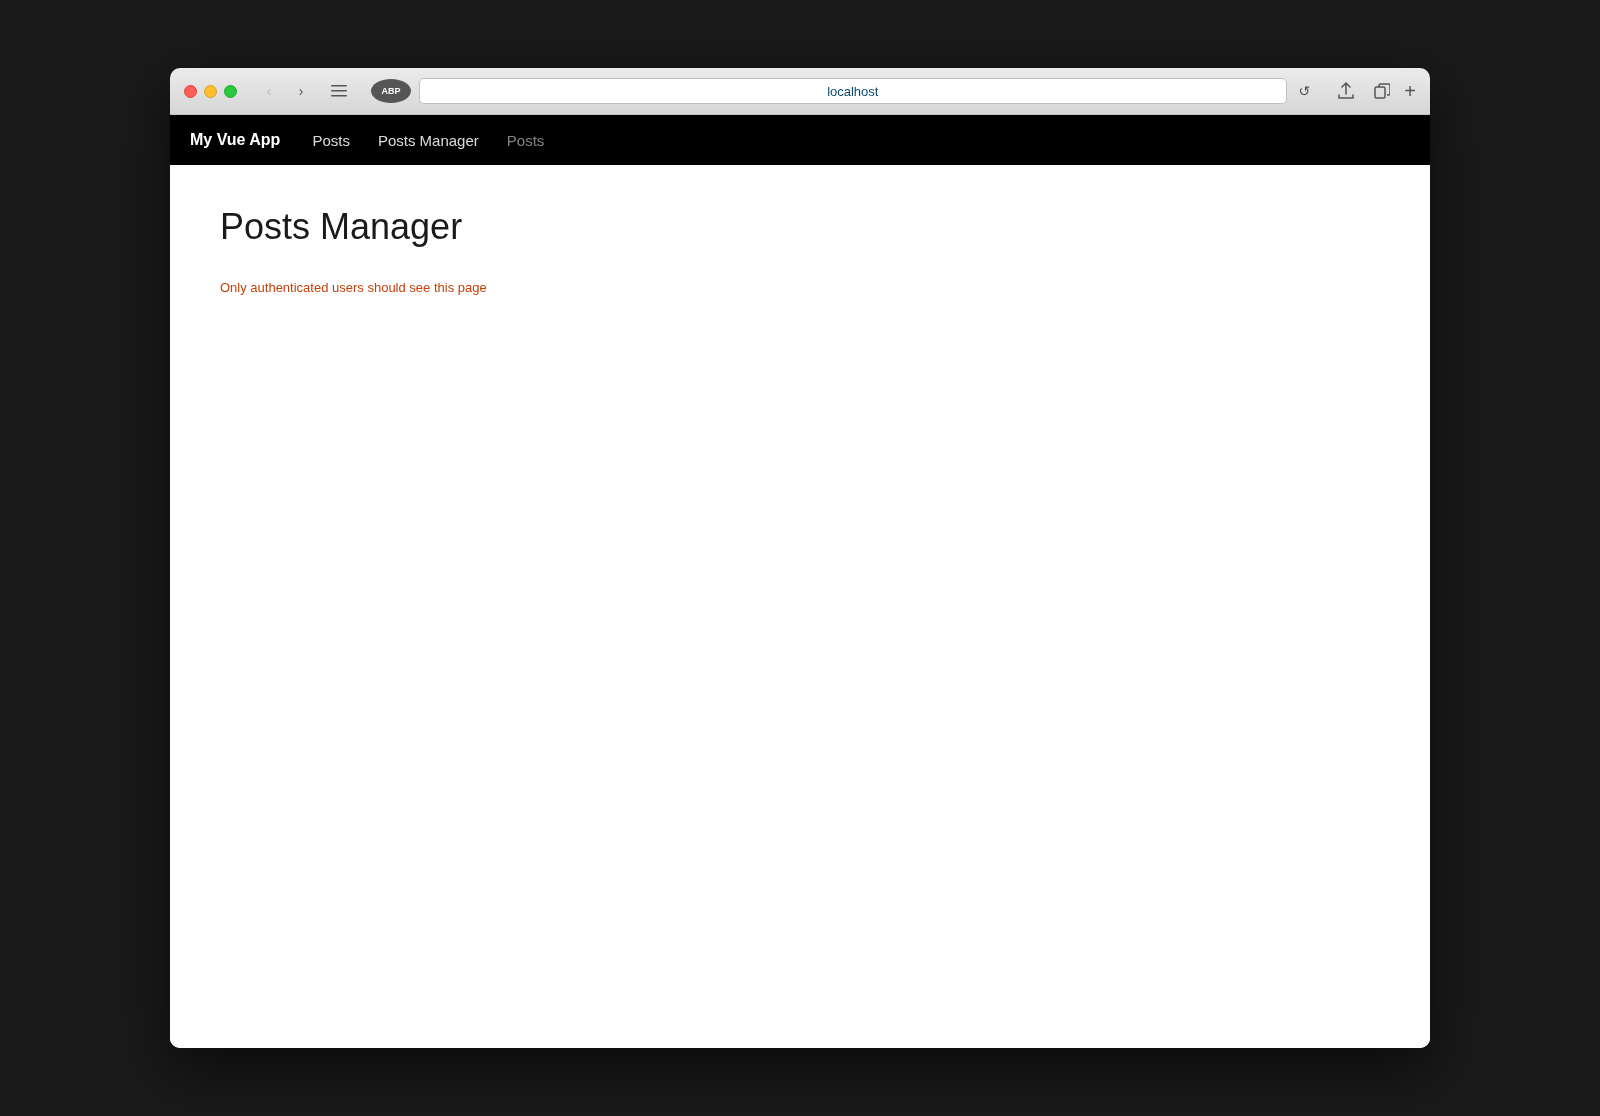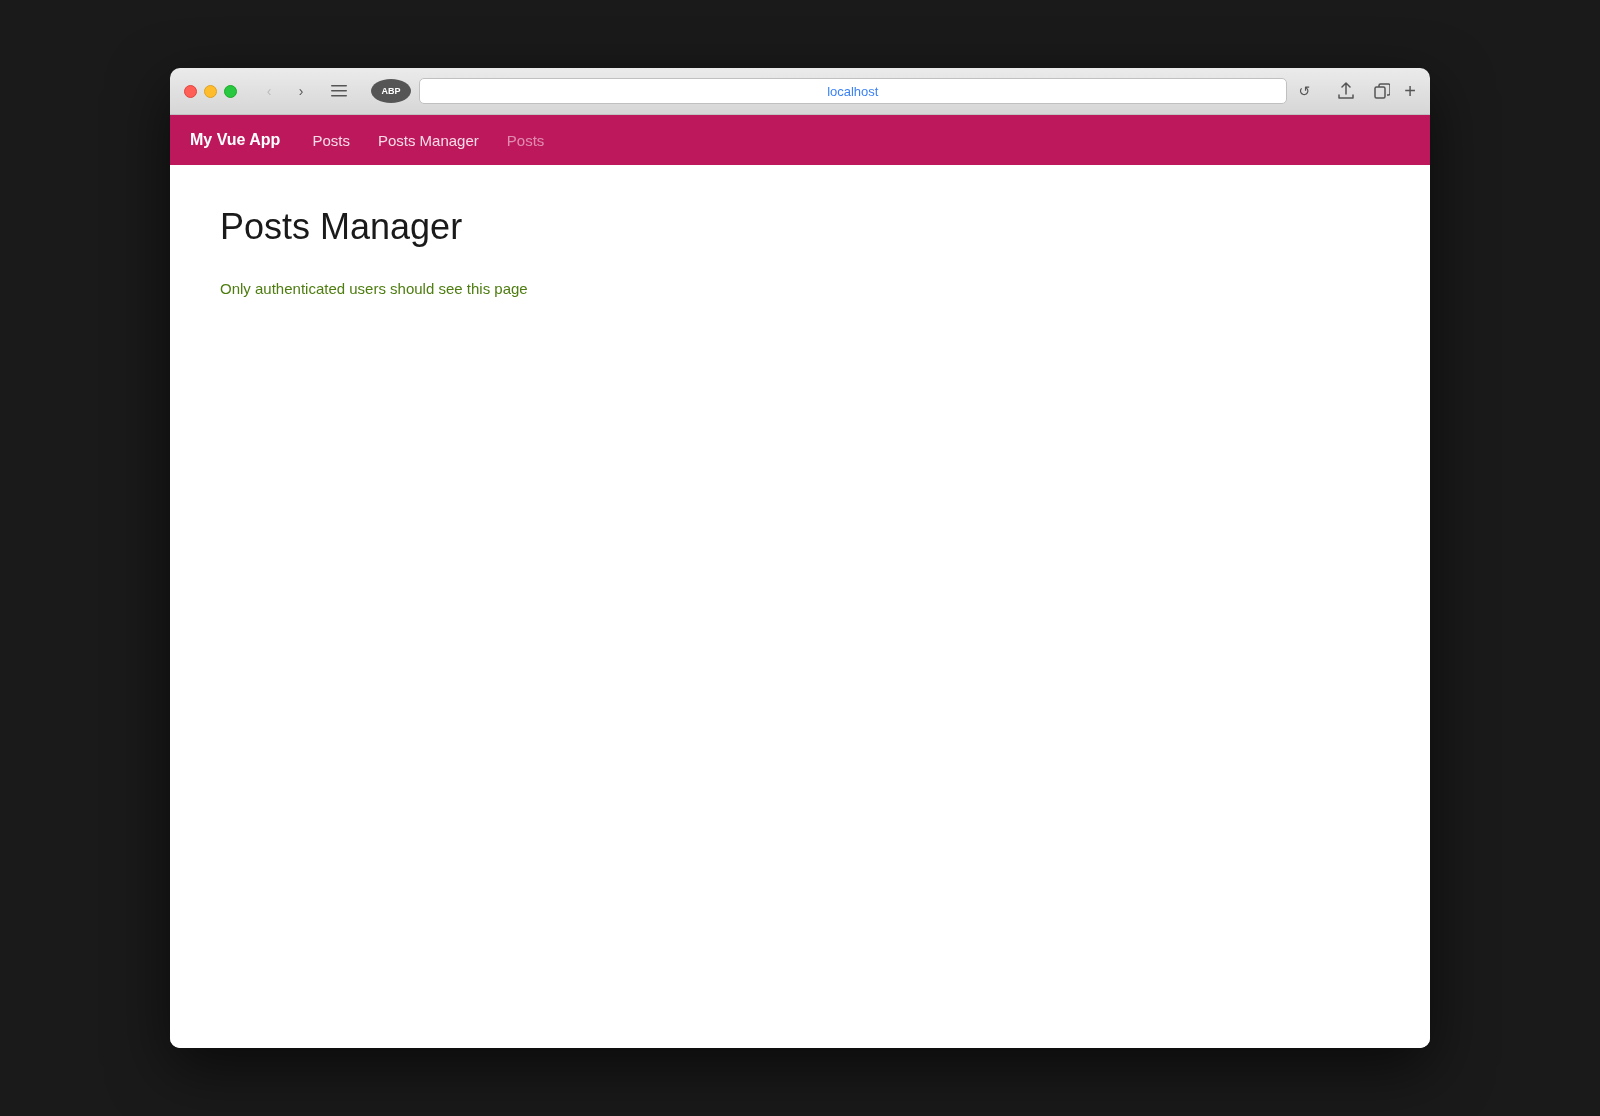--- a/index.html
+++ b/index.html
@@ -132,21 +132,21 @@
     .address-bar {
       flex: 1;
       height: 26px;
       background: white;
       border: 1px solid #c0c0c0;
       border-radius: 5px;
       display: flex;
       align-items: center;
       padding: 0 10px;
       font-size: 13px;
-      color: #3b82f6;
+      color: #0c4a6e;
       justify-content: center;
     }
 
     .reload-btn {
       background: none;
       border: none;
       cursor: pointer;
       color: #555;
       font-size: 14px;
       padding: 2px 4px;
@@ -182,21 +182,21 @@
 
     
     .app-content {
       flex: 1;
       display: flex;
       flex-direction: column;
       background: white;
     }
 
     .app-navbar {
-      background: #be185d;
+      background: #000000;
       padding: 0 20px;
       display: flex;
       align-items: center;
       height: 50px;
       flex-shrink: 0;
     }
 
     .app-brand {
       color: white;
       font-weight: 600;
@@ -231,22 +231,22 @@
 
     .page-title {
       font-size: 36px;
       font-weight: 300;
       color: #1a1a1a;
       margin-bottom: 10px;
       line-height: 1.2;
     }
 
     .page-subtitle {
-      font-size: 15px;
-      color: #4d7c0f;
+      font-size: 13px;
+      color: #c2410c;
       margin-top: 32px;
     }
   </style>
 </head>
 <body>
 
 <div class="browser-window">
 
   <div class="browser-chrome">
     <div class="browser-titlebar">

